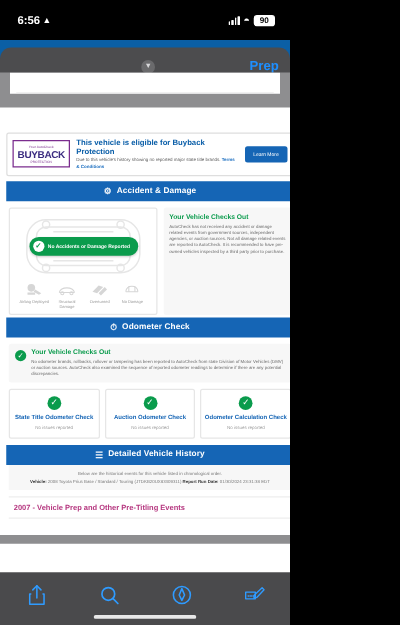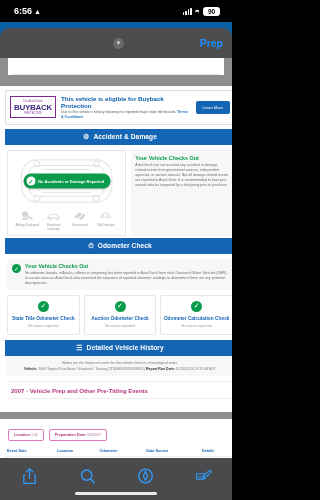--- a/index.html
+++ b/index.html
@@ -6,21 +6,21 @@
   html, body {
     width: 232px; height: 500px;
     background: #000;
     font-family: "Liberation Sans", sans-serif;
     overflow: hidden;
   }
   #screen { position: relative; width: 232px; height: 500px; background: #1c1c1e; overflow: hidden; }
 
   
   .statusbar {
-    height: 22px; width: 100%;
+    height: 32px; width: 100%;
     display: flex; align-items: center; justify-content: space-between;
     padding: 0 12px 0 14px;
     color: #fff; background: #000;
     font-size: 9px; font-weight: bold;
   }
   .sb-left { display: flex; align-items: center; gap: 2px; }
   .sb-right { display: flex; align-items: center; gap: 3px; }
   .loc-glyph { font-size: 7px; }
   .bars { display: flex; align-items: flex-end; gap: 1px; height: 7px; }
   .bars i { display: block; width: 1.5px; background: #fff; border-radius: .5px; }
@@ -63,21 +63,21 @@
   }
   .sheet {
     background: #fff; margin: 0 auto; width: 216px;
     padding: 4px 0 0 0;
   }
   .topstub { height: 13px; border-bottom: 1px solid #e3e3e3; margin: 0 5px 4px; }
   .gapband { height: 7px; background: #8e8e90; }
 
   .card {
     background: #fff; margin: 0 auto; width: 240px;
-    padding: 4px 5px 5px;
+    padding: 20px 5px 5px;
   }
 
   
   .buyback {
     border: 1px solid #dedede; border-radius: 2px;
     display: flex; align-items: center; gap: 5px;
     padding: 4px 4px; margin-bottom: 4px;
   }
   .bb-logo {
     flex: 0 0 auto; width: 46px; height: 22px;

